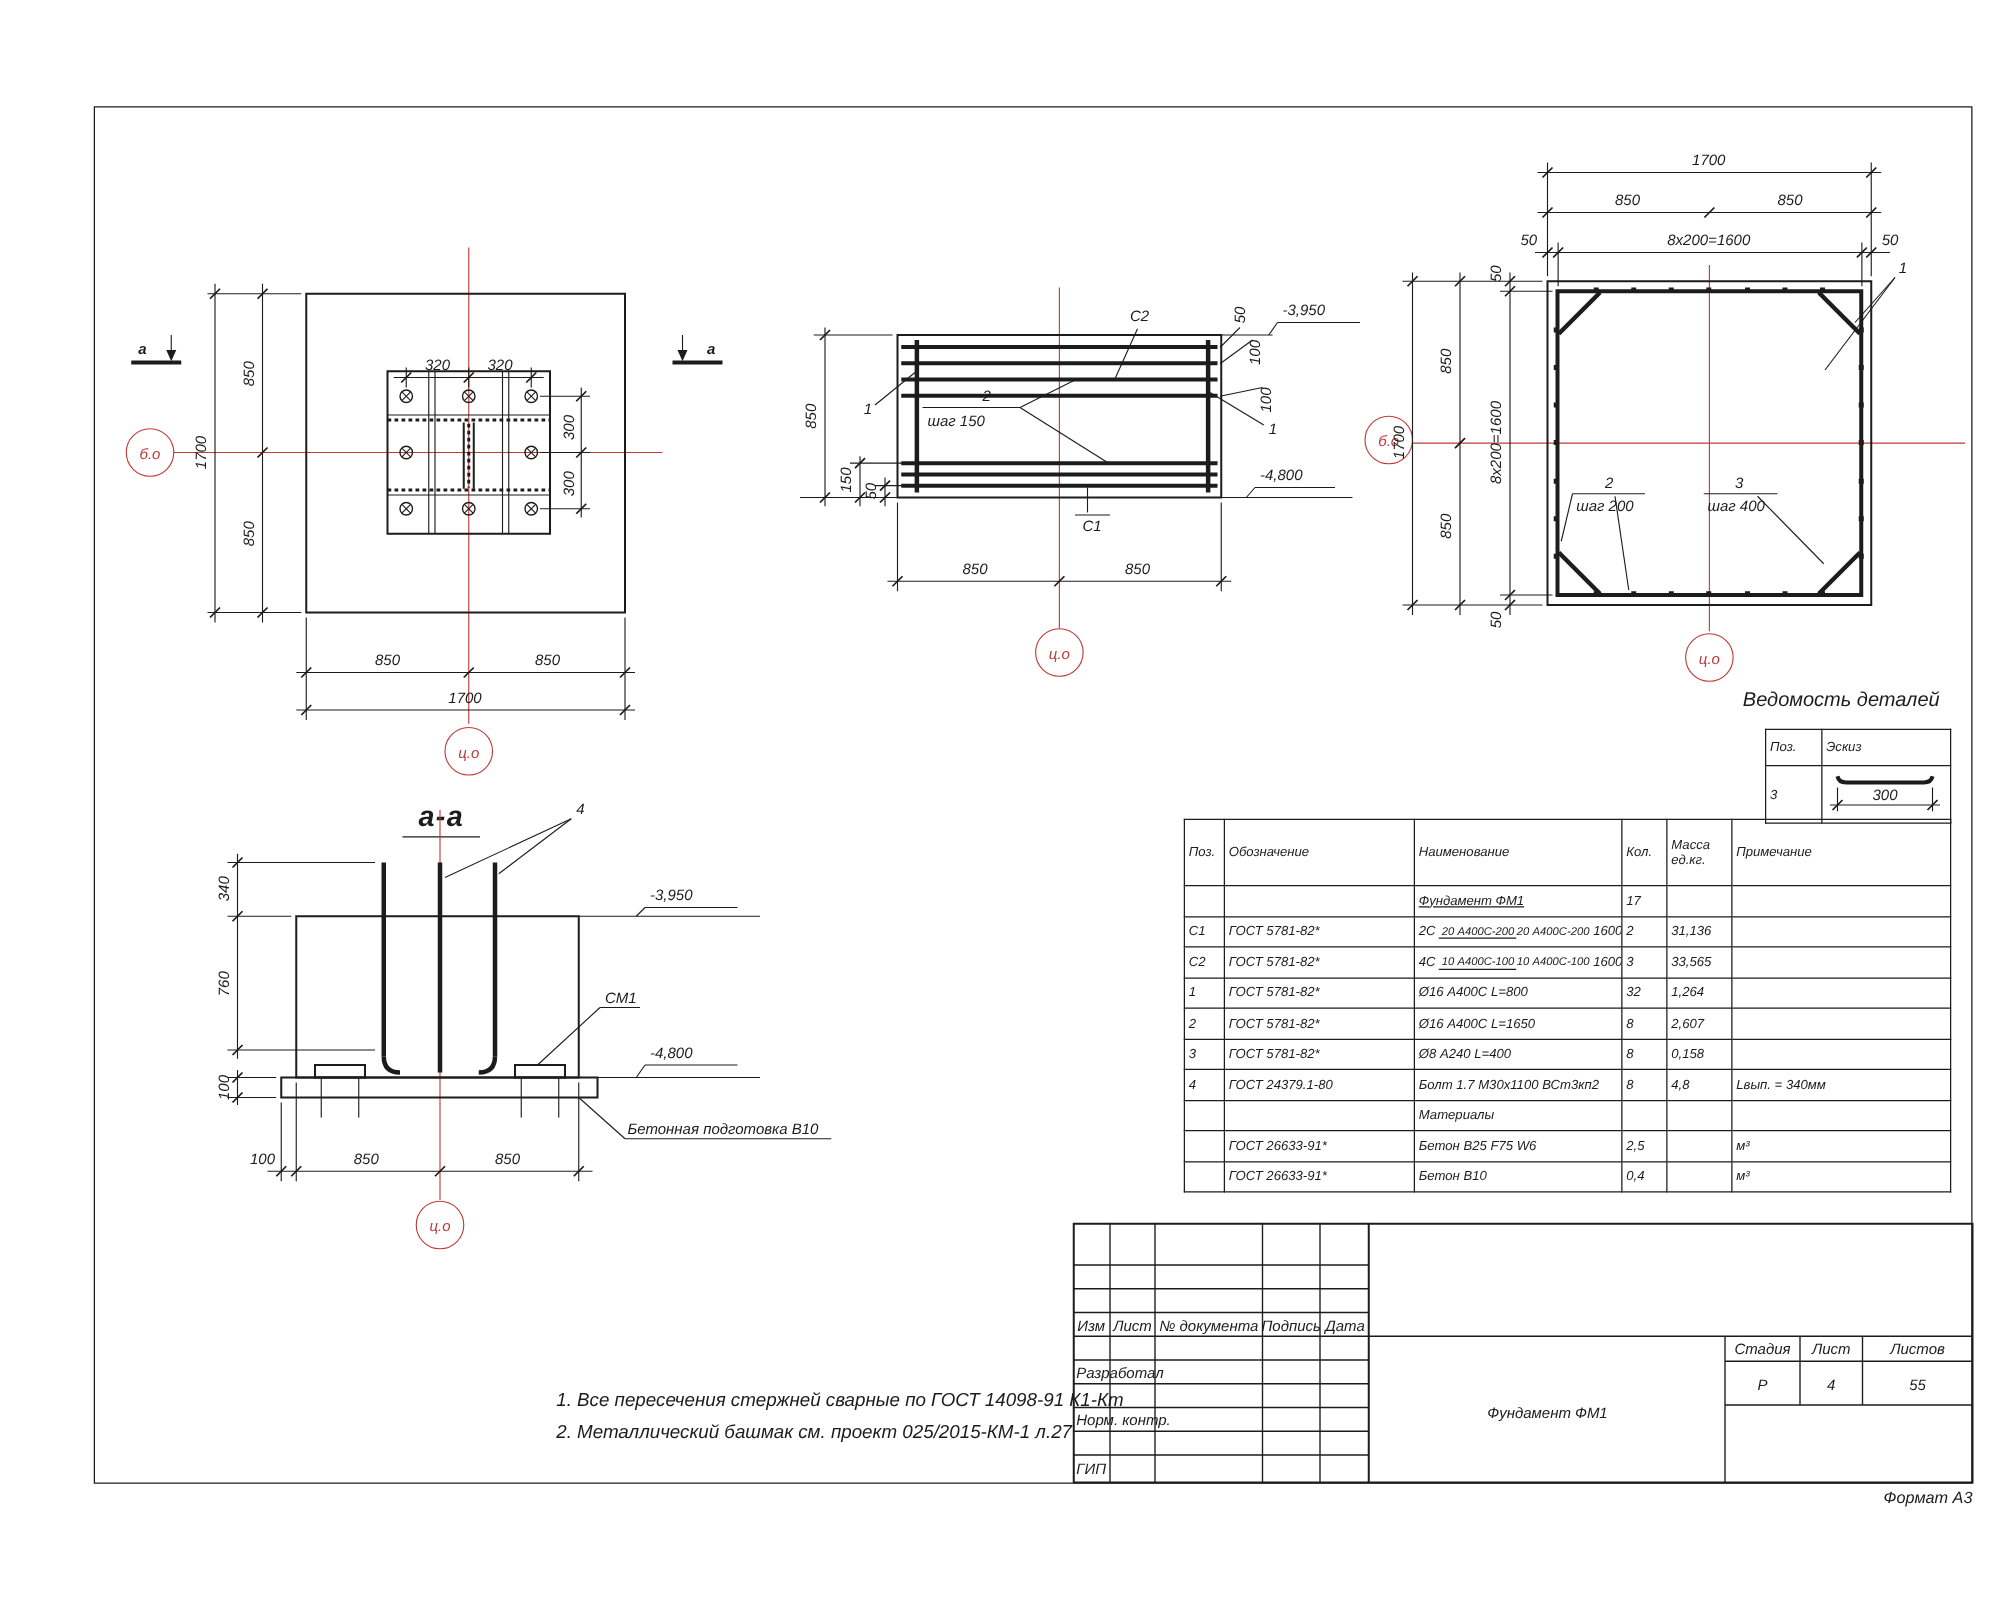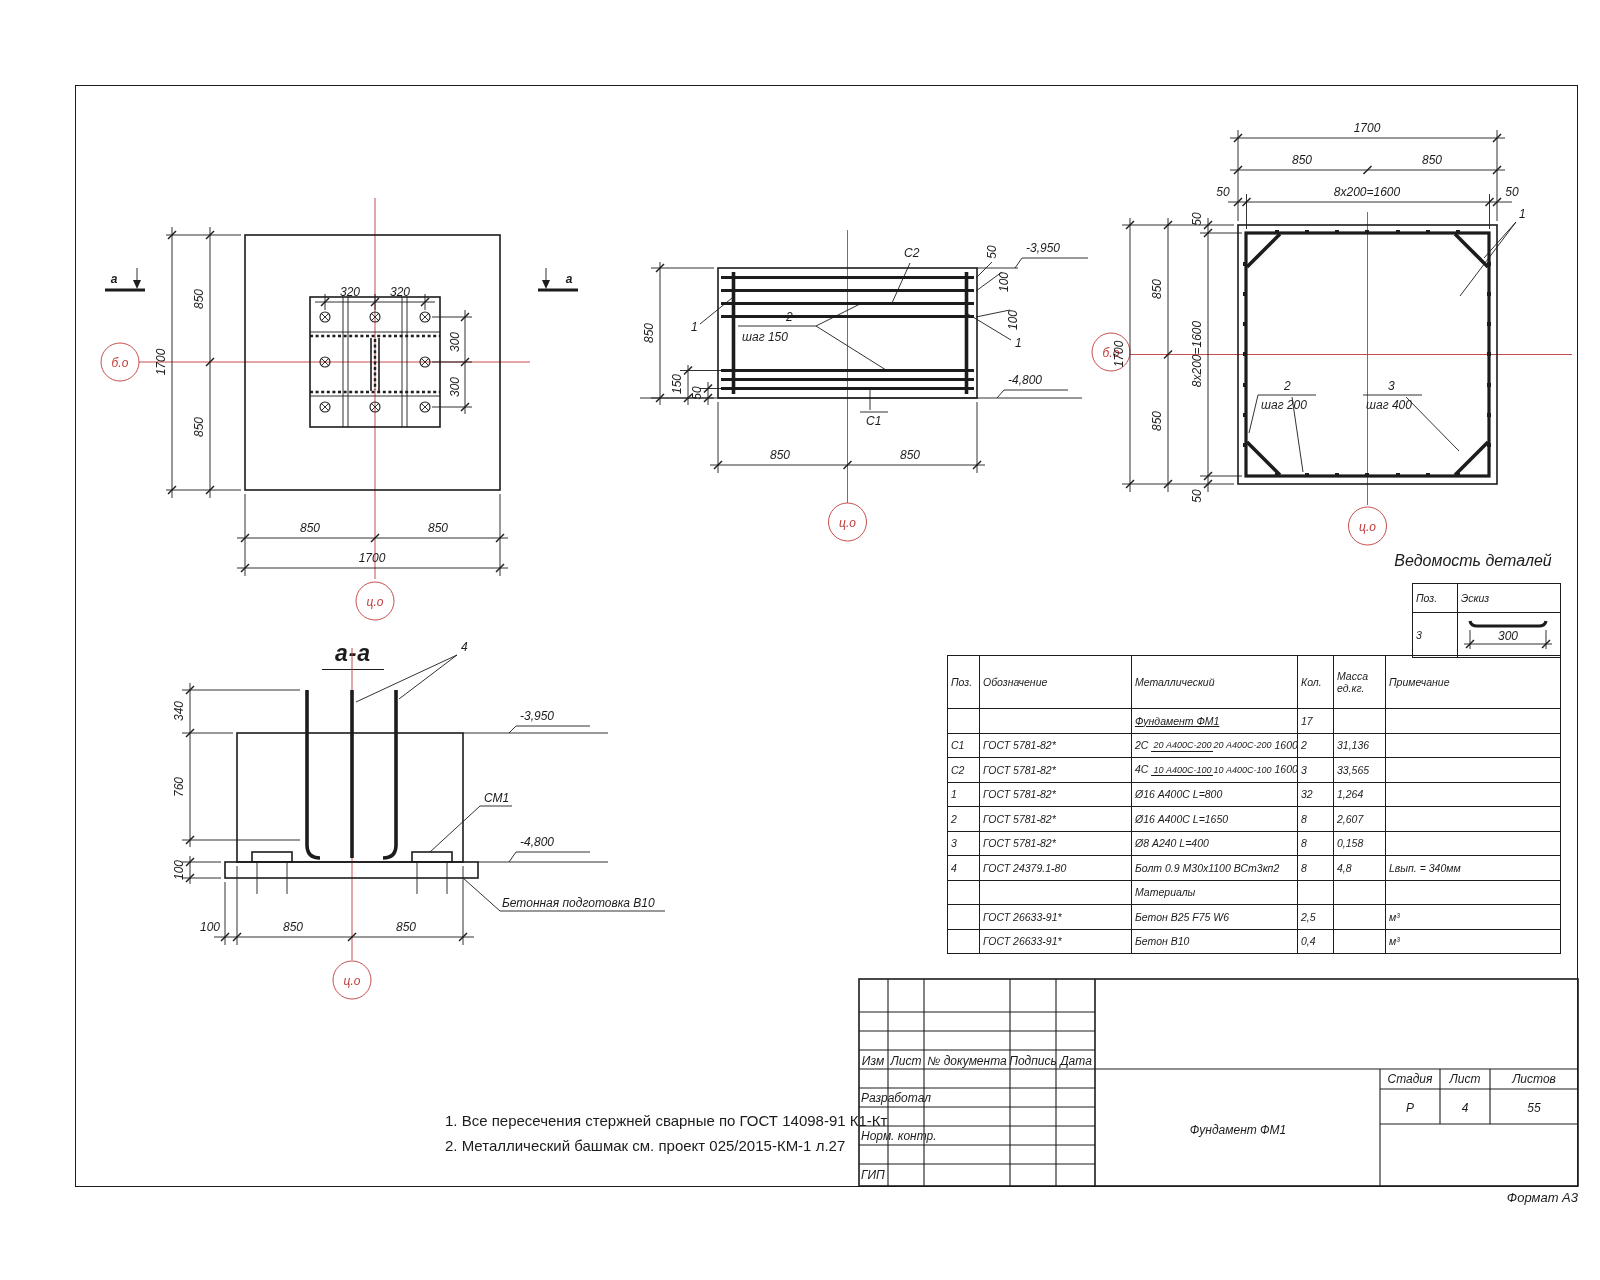--- a/index.html
+++ b/index.html
@@ -26,21 +26,21 @@
              font-size:12px; stroke:none; }
   svg text.red-t { fill:var(--red); }
   table.gtab { border-collapse:collapse; table-layout:fixed; }
   table.gtab td { border:1.2px solid var(--ink); font-style:italic; font-size:10.5px;
                   padding:0 3px; overflow:hidden; white-space:nowrap; vertical-align:middle; }
   .ctr { text-align:left; }
   .u { text-decoration:underline; }
   .frac { display:inline-flex; flex-direction:row; text-align:center; font-size:9px;
           line-height:1.15; vertical-align:middle; margin:0 3px; }
   .frac .num { border-bottom:1px solid var(--ink); padding:0 2px; }
-  .notes { font-size:15px; line-height:25px; }
+  .notes { font-style:italic; font-size:15px; line-height:25px; }
 </style>
 </head>
 <body>
 
 <div id="sheet">
   <div class="frame"></div>
 
   <div class="abs ttl" style="left:322px;top:640px;width:62px;font-size:23px;border-bottom:1.6px solid var(--ink);padding-bottom:2px;">а-а</div>
   <div class="abs it" style="left:1380px;top:552px;width:186px;font-size:16px;text-align:center;">Ведомость деталей</div>
 
@@ -485,21 +485,21 @@
         <col style="width:152px">
         <col style="width:166px">
       <col style="width:36px">
         <col style="width:52px">
         <col style="width:175px">
     </colgroup>
     <tbody>
         <tr style="height:53px">
       <td class="ctr">Поз.</td>
       <td class="ctr">Обозначение</td>
-      <td class="ctr">Металлический</td>
+      <td class="ctr">Наименование</td>
       <td class="ctr">Кол.</td>
       <td class="ctr" style="white-space:normal">Масса ед.кг.</td>
       <td class="ctr">Примечание</td>
     </tr>
     <tr style="height:24.5px">
       <td></td>
           <td></td>
       <td class="ctr u">Фундамент ФМ1</td>
       <td class="ctr">17</td>
           <td class="ctr"></td>
@@ -547,21 +547,21 @@
       <td class="ctr">3</td>
           <td>ГОСТ 5781-82*</td>
       <td>Ø8 А240 L=400</td>
       <td class="ctr">8</td>
           <td class="ctr">0,158</td>
           <td></td>
     </tr>
     <tr style="height:24.5px">
       <td class="ctr">4</td>
           <td>ГОСТ 24379.1-80</td>
-      <td>Болт 0.9 М30х1100 ВСт3кп2</td>
+      <td>Болт 1.7 М30х1100 ВСт3кп2</td>
       <td class="ctr">8</td>
           <td class="ctr">4,8</td>
           <td>Lвып. = 340мм</td>
     </tr>
     <tr style="height:24.5px">
       <td></td>
           <td></td>
       <td class="ctr">Материалы</td>
       <td></td>
           <td></td>

